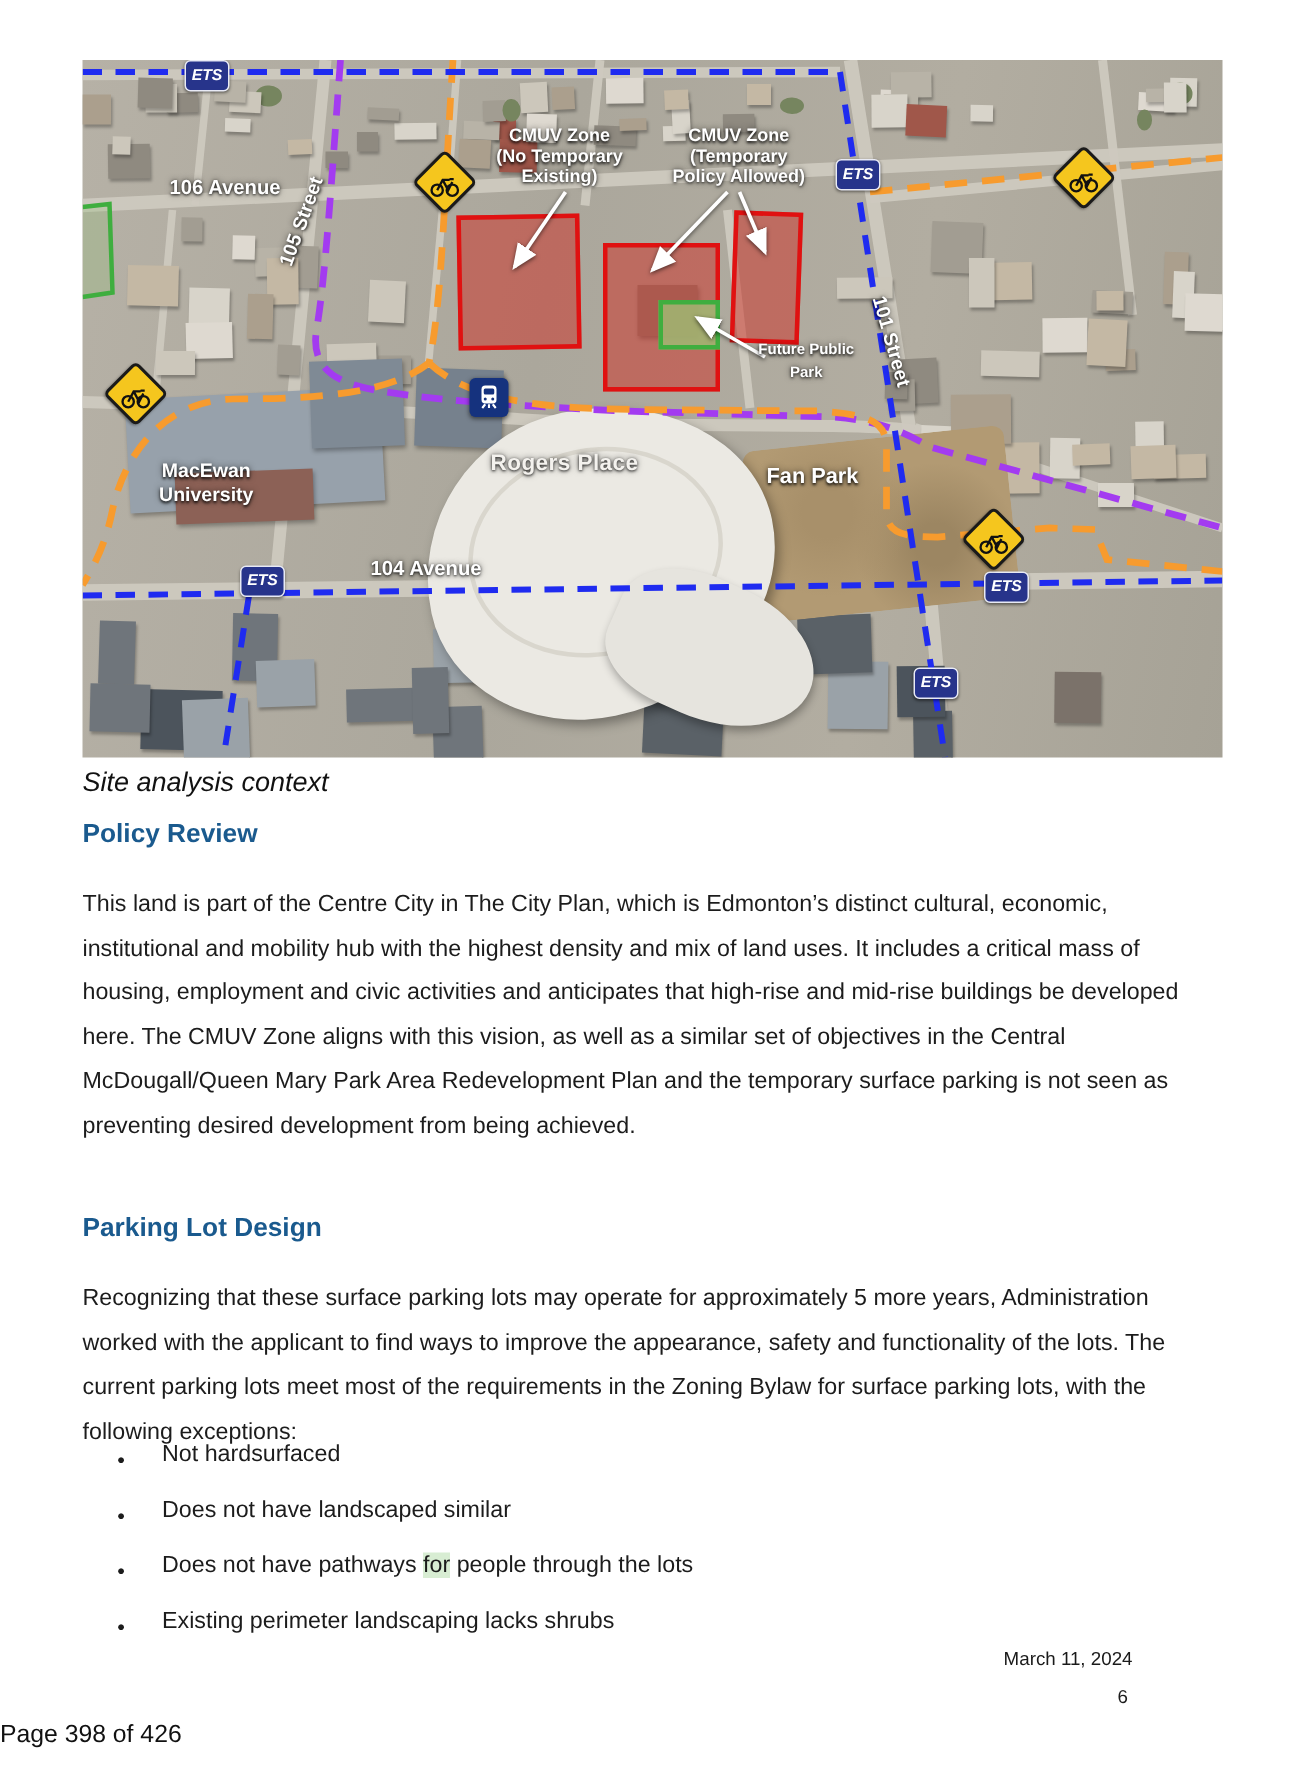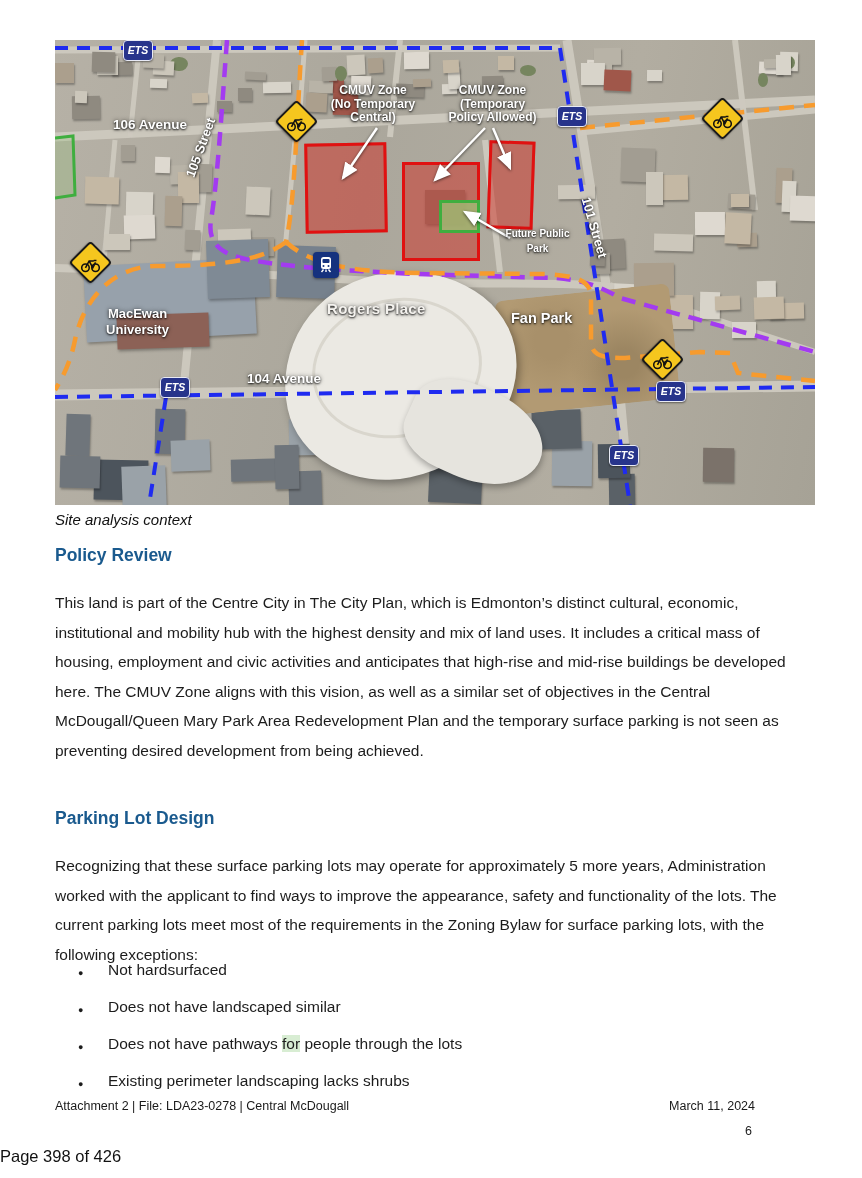--- a/index.html
+++ b/index.html
@@ -43,21 +43,21 @@
        line-height:19px;text-align:center;box-shadow:0 1px 2px rgba(0,0,0,.45);}
   .bike{position:absolute;width:27px;height:27px;background:#f5c61e;border:2px solid #1a1a1a;
        border-radius:4px;transform:rotate(45deg);box-shadow:0 1px 2px rgba(0,0,0,.4);
        display:flex;align-items:center;justify-content:center;}
   .bike svg{position:static;transform:rotate(-45deg);}
   .train{position:absolute;width:26px;height:26px;background:#15327e;border-radius:4px;
        box-shadow:0 1px 3px rgba(0,0,0,.5);display:flex;align-items:center;justify-content:center;}
   .train svg{position:static;}
 
   
-  .caption{position:absolute;left:55px;top:511px;font-style:italic;font-size:15px;color:#111;}
+  .caption{position:absolute;left:55px;top:511px;font-style:italic;font-size:18px;color:#111;}
   .h{position:absolute;left:55px;font-size:17.5px;font-weight:700;color:var(--accent,#17598c);}
   .para{position:absolute;left:55px;width:756px;font-size:15.5px;line-height:29.5px;color:#1c1c1c;}
   .bullets{position:absolute;left:55px;width:756px;margin:0;padding:0;list-style:none;}
   .bullets li{position:relative;padding-left:53px;margin-bottom:19px;font-size:15.5px;line-height:18px;}
   .bullets li::before{content:"●";position:absolute;left:23px;top:3px;font-size:9px;color:#1c1c1c;}
   .hl{background:var(--hl,#d8edd3);}
   .fline{position:absolute;left:55px;top:1099px;width:756px;font-size:12.5px;color:#1a1a1a;}
   .fline .fr{float:right;margin-right:56px;}
   .pnum{position:absolute;top:1124px;right:110px;font-size:12.5px;}
   .plabel{position:absolute;top:1147px;left:0;width:862px;text-align:left;font-size:16.5px;color:#111;}
@@ -243,21 +243,21 @@
       <line x1="322" y1="88" x2="288" y2="138"></line>
       <line x1="430" y1="88" x2="380" y2="140"></line>
       <line x1="438" y1="88" x2="455" y2="128"></line>
       <line x1="455" y1="198" x2="410" y2="172"></line>
     </g>
   </svg>
 
   <div class="lbl c zone" style="left:258px;top:44px;width:120px;z-index:10">
     <div>CMUV Zone</div>
     <div>(No Temporary</div>
-    <div>Central)</div>
+    <div>Existing)</div>
   </div>
   <div class="lbl c zone" style="left:375px;top:44px;width:125px;z-index:10">
     <div>CMUV Zone</div>
     <div>(Temporary</div>
     <div>Policy Allowed)</div>
   </div>
   <div class="lbl c" style="left:430px;top:186px;width:105px;font-size:10px;line-height:15px;z-index:10">
     <div>Future Public</div>
     <div>Park</div>
   </div>
@@ -336,16 +336,15 @@
 
 <ul class="bullets" style="top:961px;">
   <li><span>Not hardsurfaced</span></li>
   <li><span>Does not have landscaped similar</span></li>
   <li><span>Does not have pathways </span><span class="hl">for</span><span> people through the lots</span></li>
   <li><span>Existing perimeter landscaping lacks shrubs</span></li>
 </ul>
 
 <div class="fline">
   <span class="fr">March 11, 2024</span>
-  <span>Attachment 2 | File: LDA23-0278 | Central McDougall</span>
 </div>
 <div class="pnum">6</div>
 <div class="plabel">Page 398 of 426</div>
 
 </body></html>

